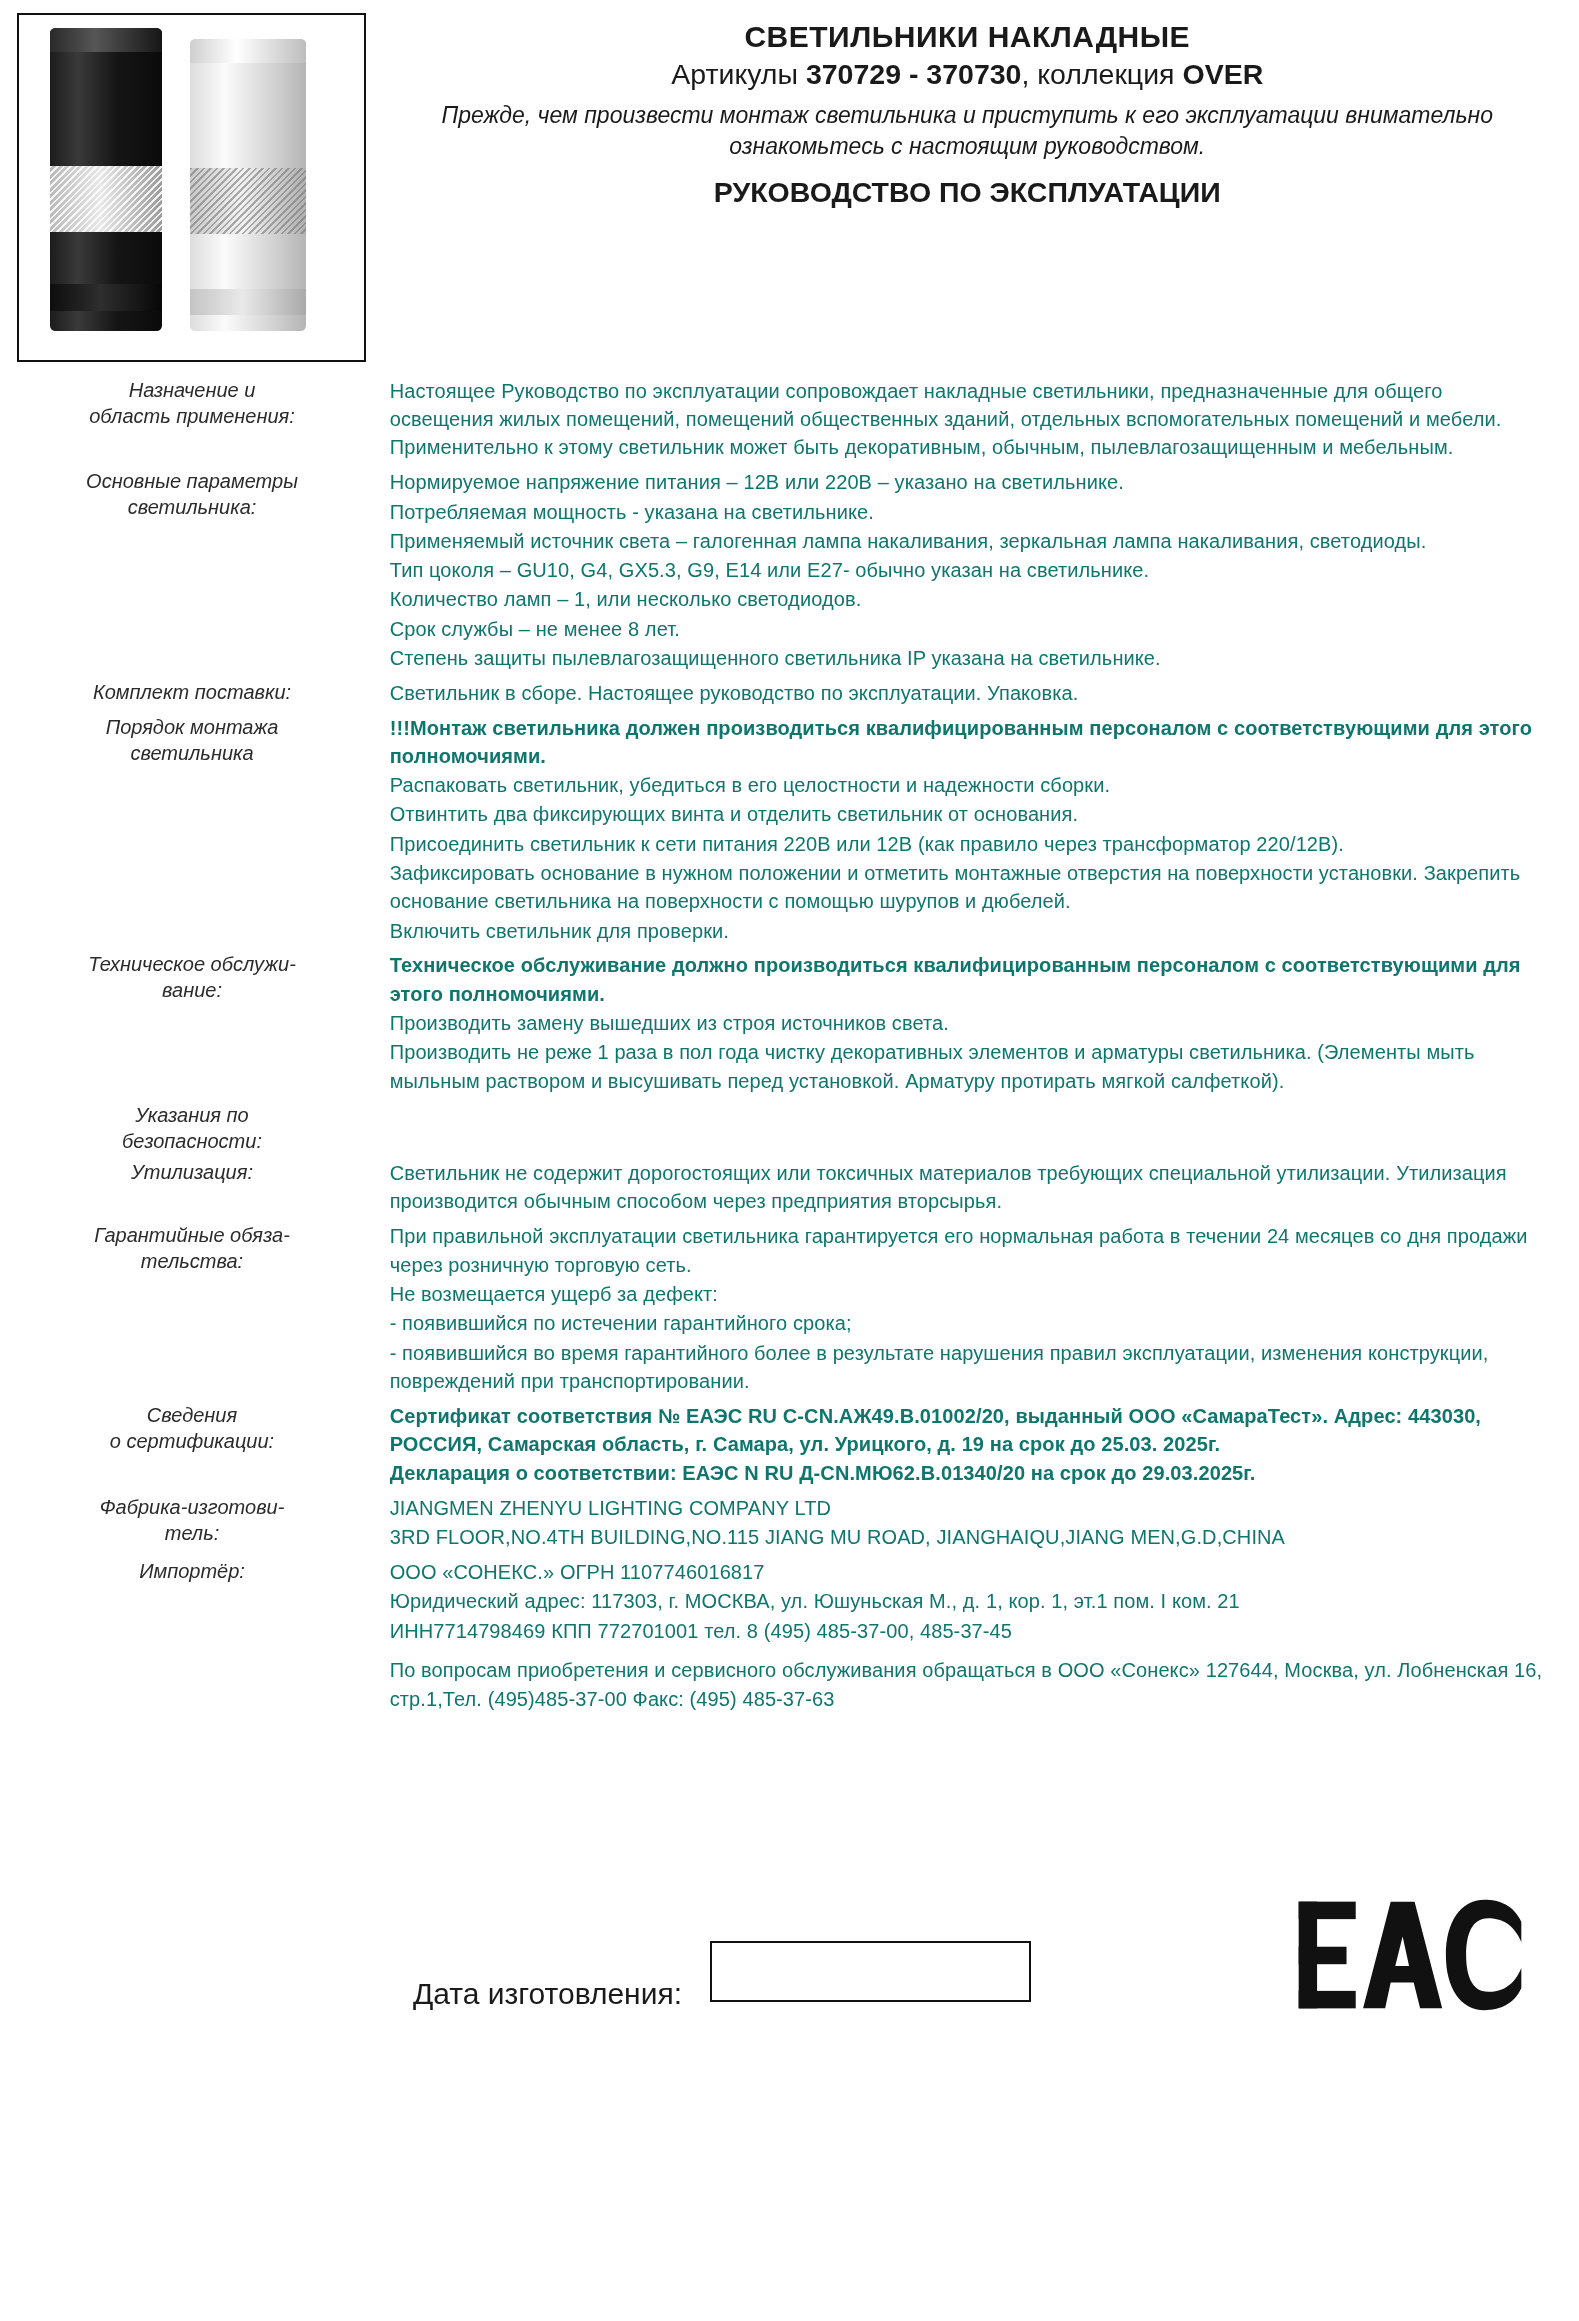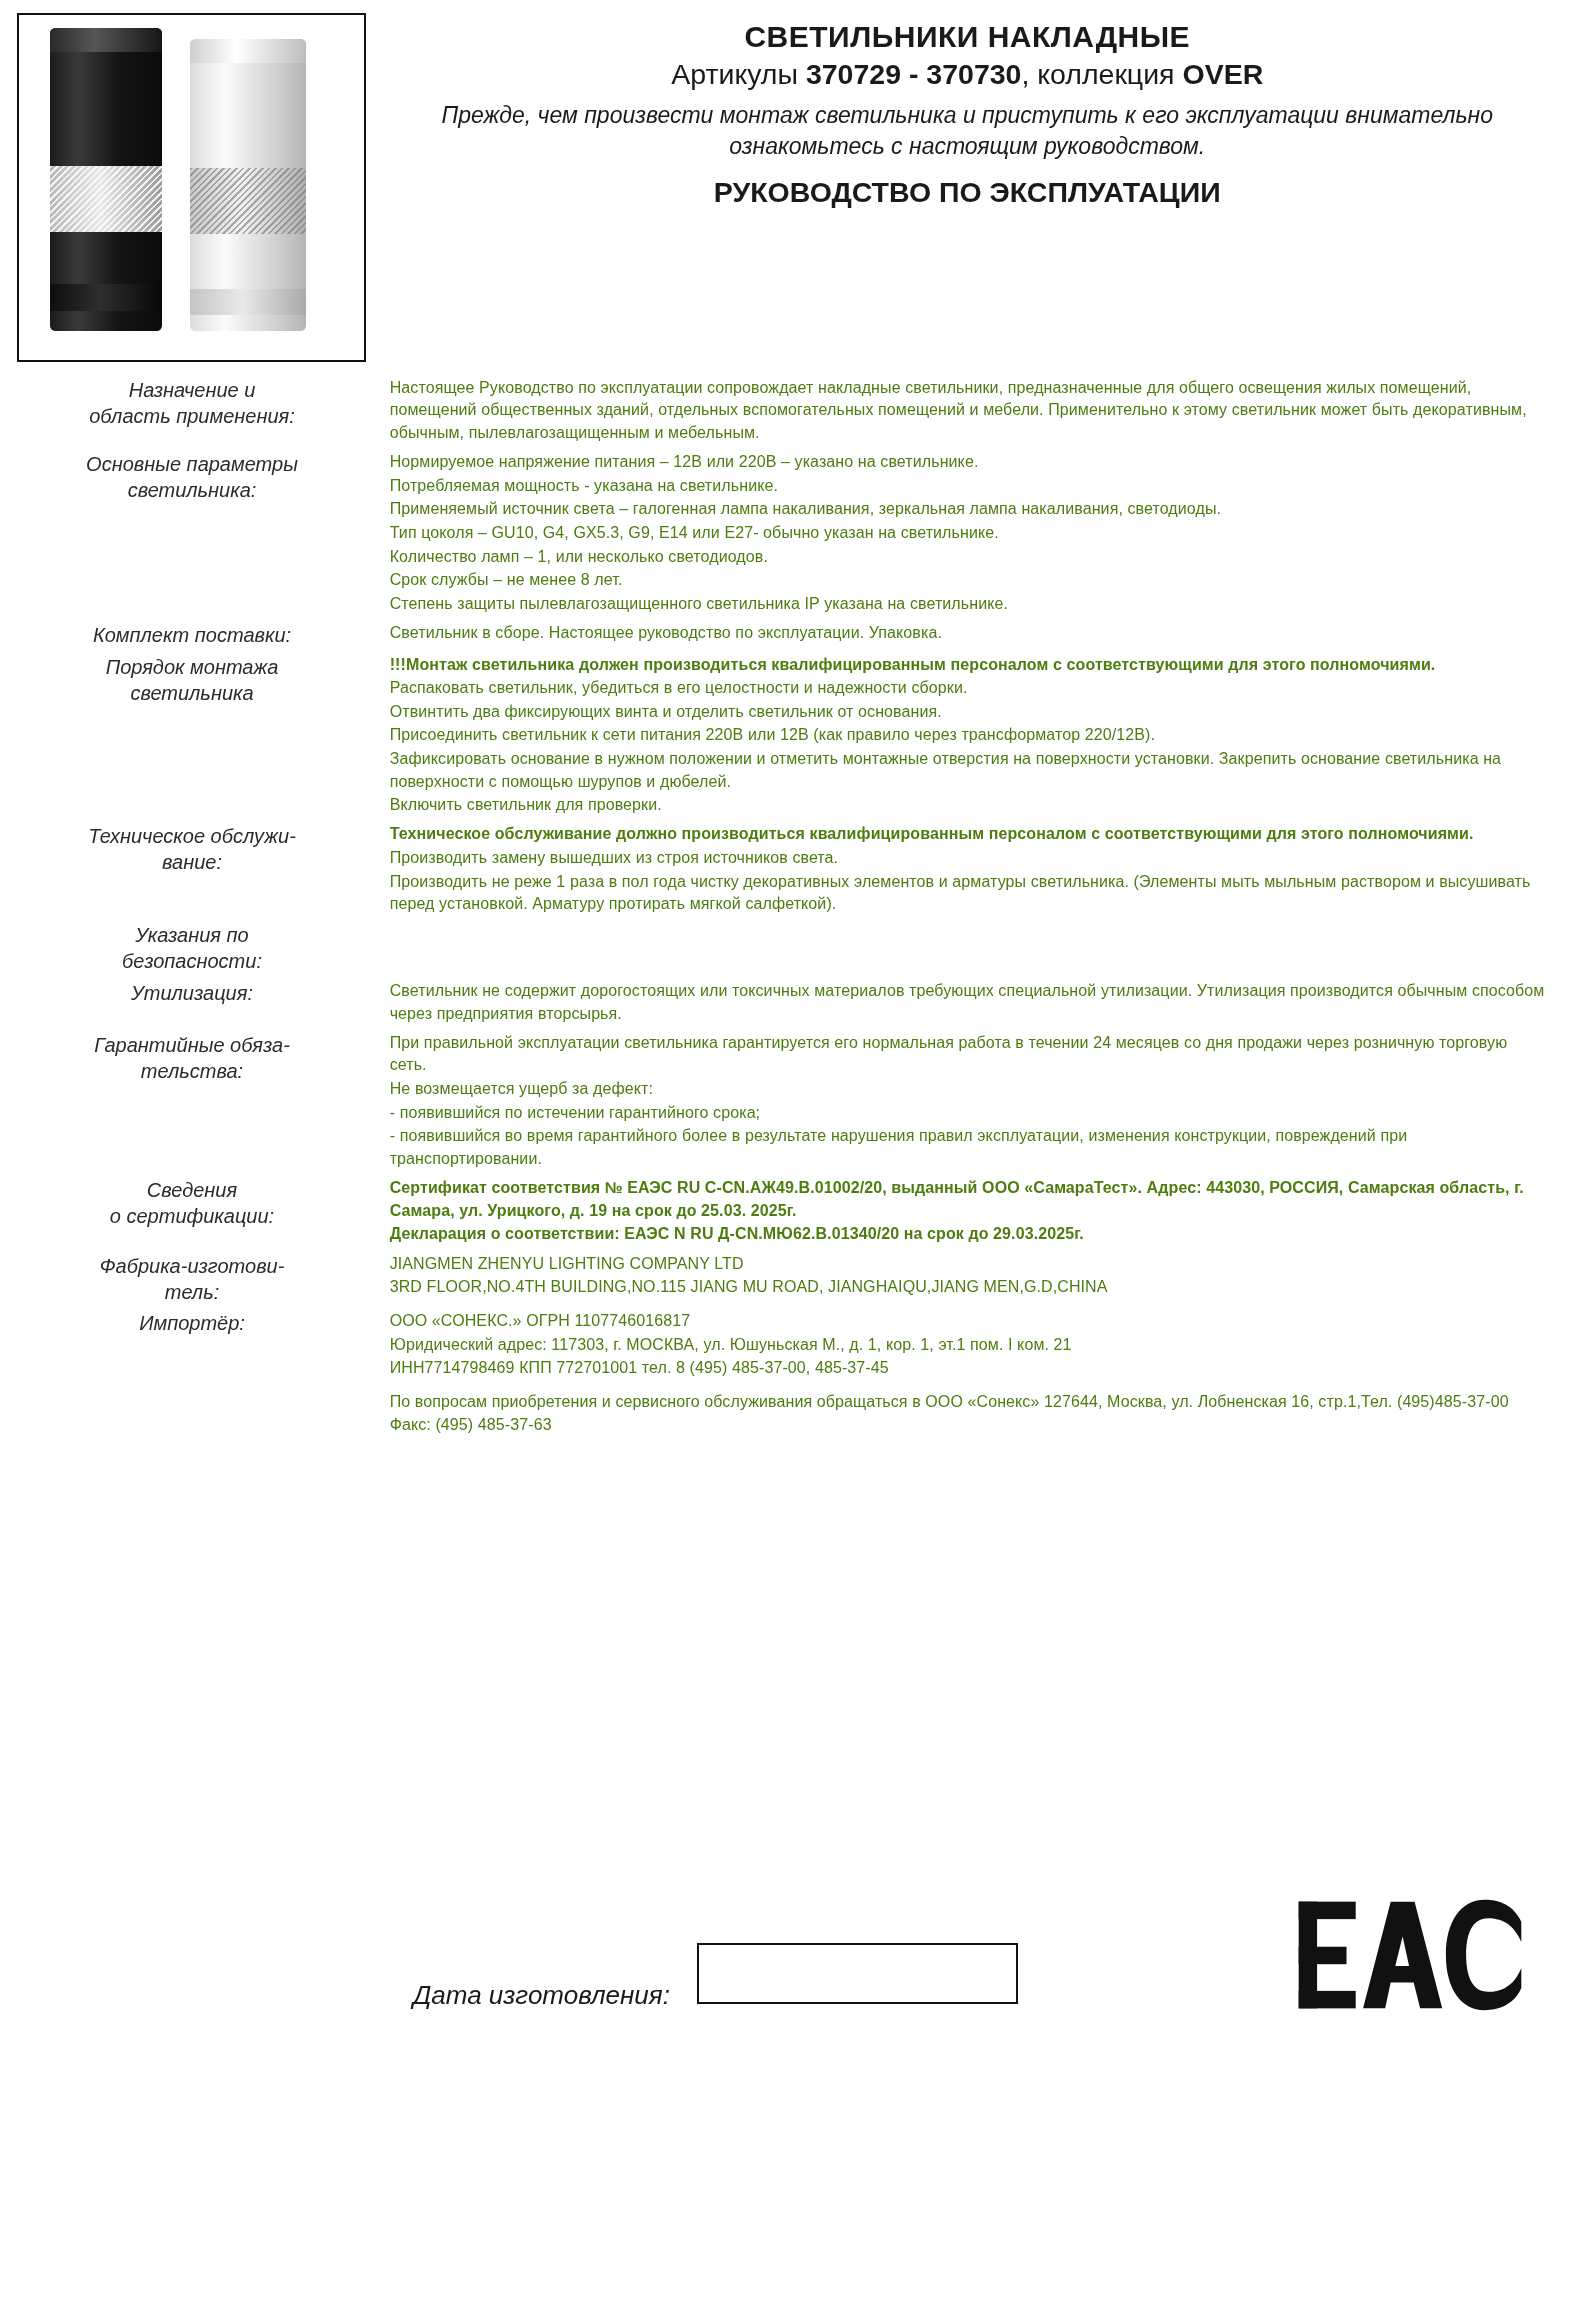--- a/index.html
+++ b/index.html
@@ -151,23 +151,23 @@
     text-align: center;
     font-style: italic;
     font-size: 20px;
     line-height: 1.3;
     padding-right: 13px;
     box-sizing: border-box;
     color: #2b2b2b;
   }
   .text-cell {
     flex: 1 1 auto;
-    font-size: 16px;
+    font-size: 20px;
     line-height: 1.42;
-    color: #4d7c0f;
+    color: #0f766e;
     padding-left: 9.2px;
     letter-spacing: 0.1px;
   }
   .text-cell p { margin: 0 0 0.9px 0; }
   .text-cell p.gap { margin-top: 11px; }
 
   
   .footer {
     position: absolute;
     left: 0;
@@ -176,22 +176,21 @@
     height: 174px;
   }
   .date-row {
     position: absolute;
     left: 413px;
     bottom: 27.5px;
     display: flex;
     align-items: center;
   }
   .date-label {
-    font-style: italic;
-    font-size: 26px;
+    font-size: 30px;
     margin-right: 27.5px;
     white-space: nowrap;
     margin-top: 44px;
   }
   .date-box {
     width: 321px;
     height: 61px;
     border: 2.8px solid #111;
     box-sizing: border-box;
     background: #fff;

